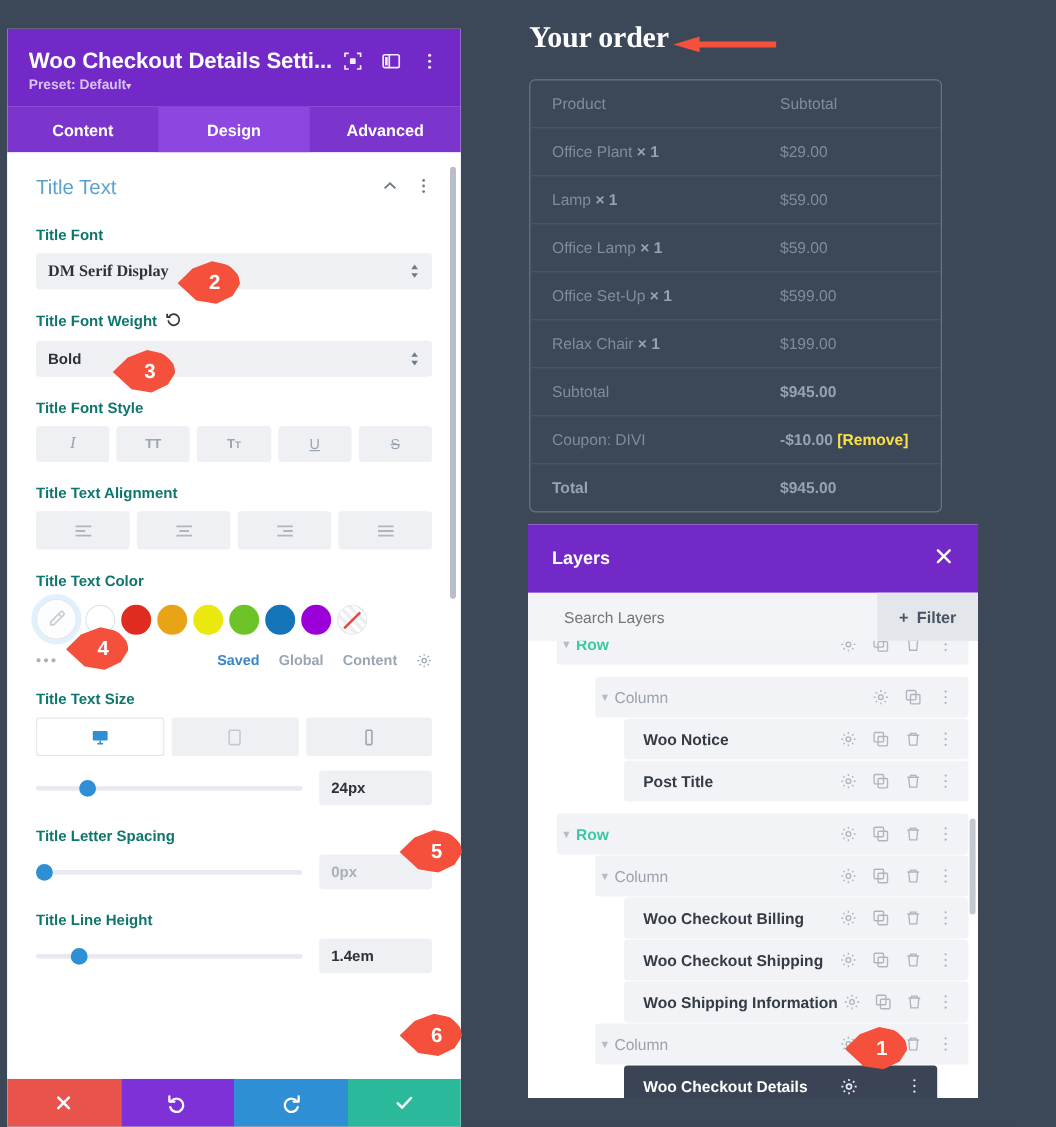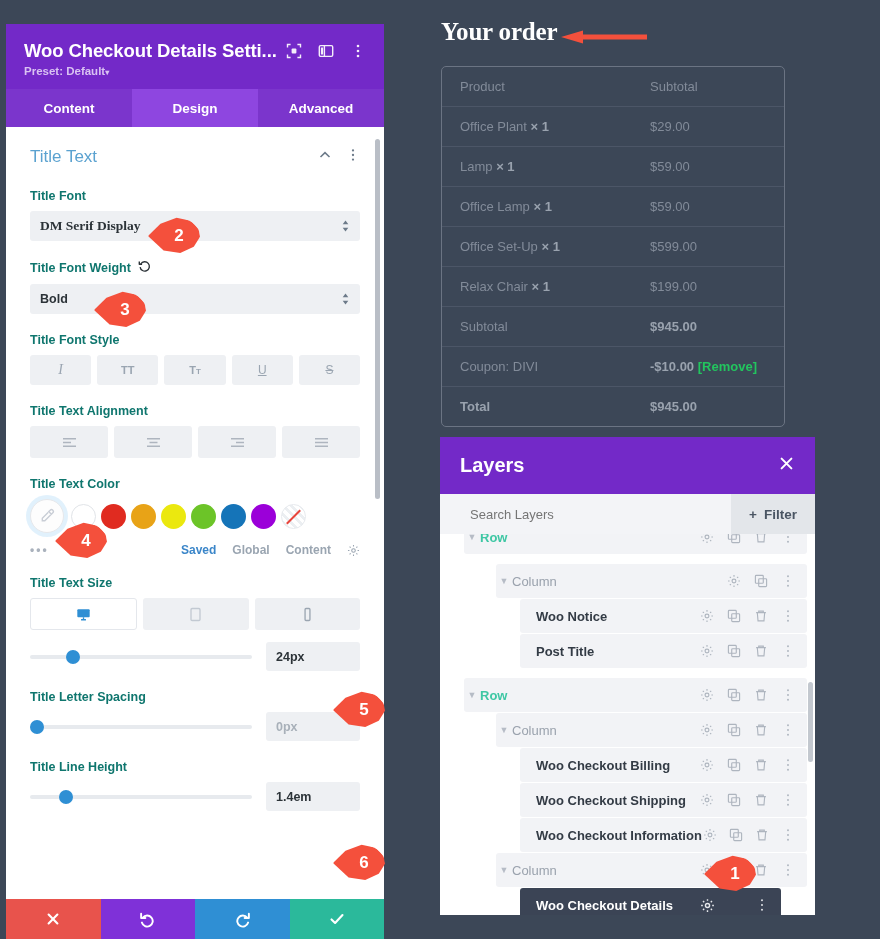--- a/index.html
+++ b/index.html
@@ -121,29 +121,29 @@
   }
   .order-box {
     margin-top: 20px; border: 1px solid #6b7483; border-radius: 5px; overflow: hidden;
   }
   .orow { display:flex; padding: 12px 18px; border-bottom: 1px solid #4c5667; font-size: 13px; }
   .orow:last-child { border-bottom: none; }
   .ocell-a { width: 190px; color: #828b99; }
   .ocell-b { flex:1; color: #828b99; }
   .ocell-a.b, .ocell-b.b { font-weight: bold; color:#99a2ae; }
   .qty { font-weight: bold; color:#99a2ae; }
-  .rm { color:#22c55e; font-weight:bold; }
+  .rm { color:#fde047; font-weight:bold; }
 
   
   .layers { position:absolute; left:440px; top:437px; width:375px; height:478px; background:#fff; }
   .lyr-head {
     background:#7329c8; height:57px; display:flex; align-items:center;
     padding: 0 20px; color:#fff;
   }
-  .lyr-title { font-size:20px; font-weight:bold; flex:1; }
+  .lyr-title { font-size:15px; font-weight:bold; flex:1; }
   .lyr-search {
     height:40px; background:#f3f4f7; display:flex; align-items:center; padding-left:30px; padding-right: 0;
   }
   .lyr-search-ph { color:#9aa2ad; font-size:13px; flex:1; }
   .filter-btn {
     background:#e3e6ea; height:40px; padding: 0 18px; display:flex; align-items:center;
     gap:7px; color:#4a5563; font-size:13.5px; font-weight:bold;
   }
   .lyr-list { position:relative; height:381px; overflow:hidden; padding-top: 2px; }
   .lrow { display:flex; align-items:center; height:34px; margin: 0 8px 1px 8px; border-radius:3px; }
@@ -678,21 +678,21 @@
           <svg width="14" height="14" viewBox="0 0 16 16" fill="currentColor">
               <circle cx="8" cy="2.6" r="1.1"></circle>
               <circle cx="8" cy="8" r="1.1"></circle>
               <circle cx="8" cy="13.4" r="1.1"></circle>
             </svg>
         </span>
       </div>
 
       <div class="lrow shade" style="margin-left:80px;">
         <span class="ltri"></span>
-        <span class="lname">Woo Checkout Information</span>
+        <span class="lname">Woo Shipping Information</span>
         <span class="lacts" style="gap:12px">
           <svg width="14" height="14" viewBox="0 0 16 16" fill="none" stroke="currentColor" stroke-width="1.3">
               <circle cx="8" cy="8" r="2.2"></circle>
               <path d="M8 1.2v1.8M8 13v1.8M1.2 8h1.8M13 8h1.8M3.2 3.2l1.3 1.3M11.5 11.5l1.3 1.3M12.8 3.2l-1.3 1.3M4.5 11.5l-1.3 1.3"></path>
             </svg>
           <svg width="14" height="14" viewBox="0 0 16 16" fill="none" stroke="currentColor" stroke-width="1.3">
               <rect x="1.6" y="1.6" width="9" height="9" rx="1"></rect>
               <rect x="5.4" y="5.4" width="9" height="9" rx="1"></rect>
             </svg>
           <svg width="14" height="14" viewBox="0 0 16 16" fill="none" stroke="currentColor" stroke-width="1.3">

